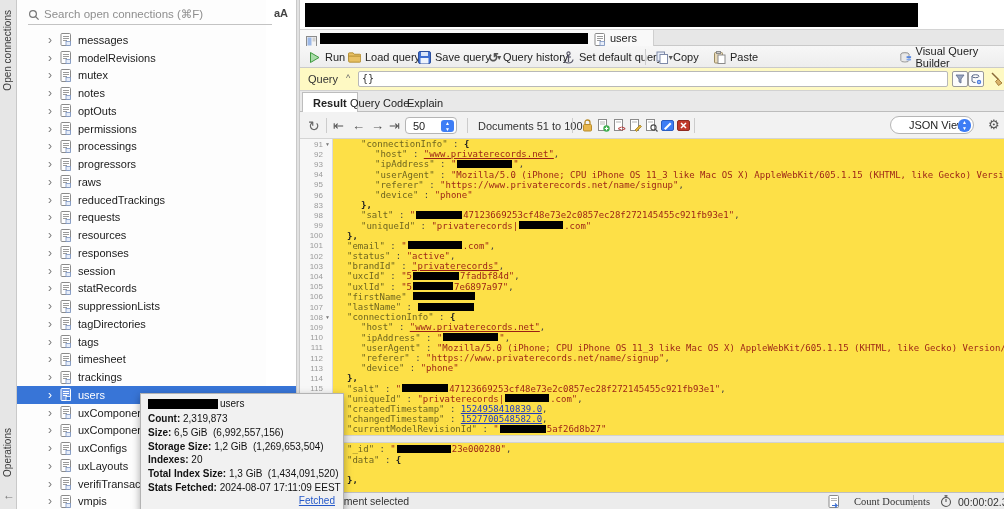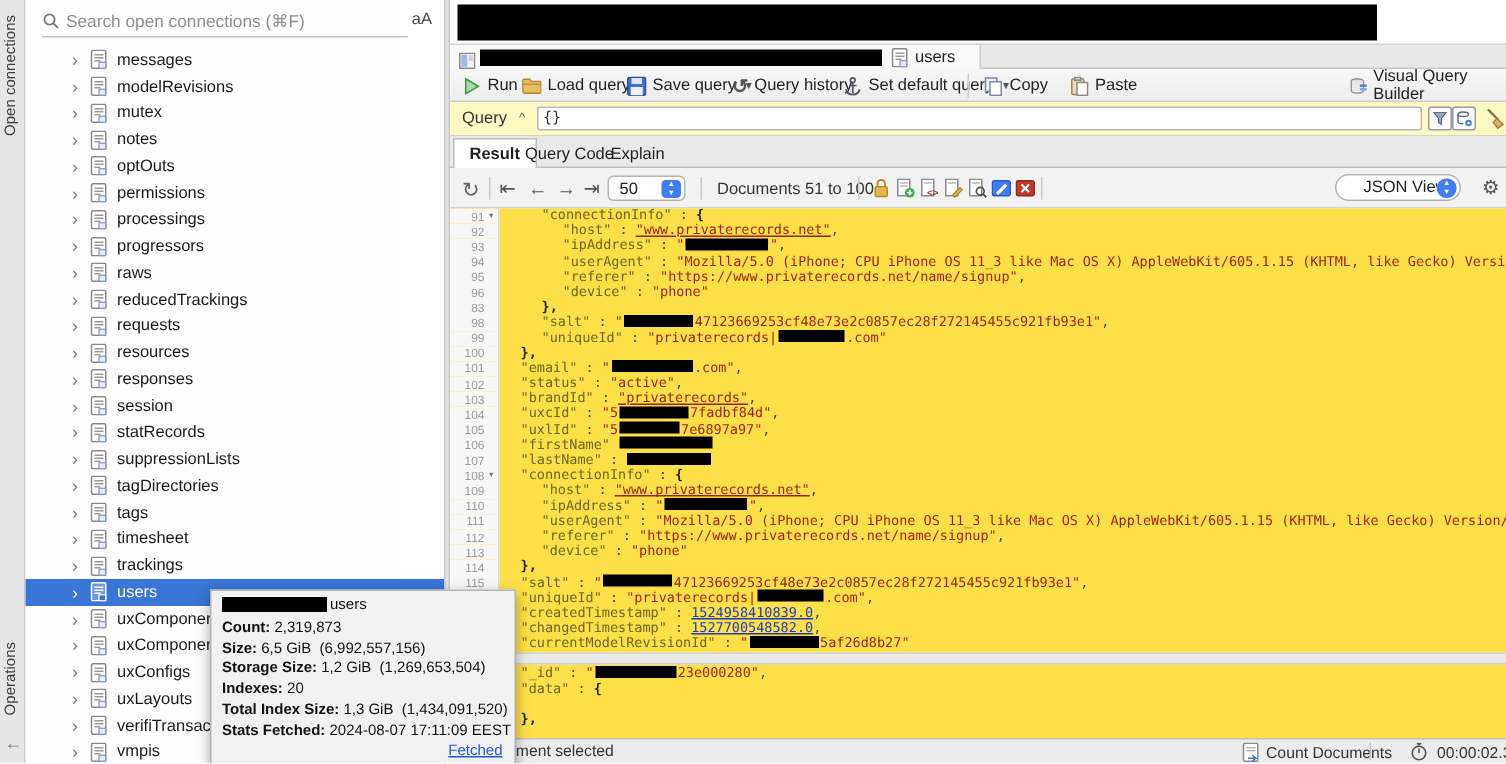--- a/index.html
+++ b/index.html
@@ -10,21 +10,21 @@
   #leftstrip{position:absolute;left:0;top:0;width:17px;height:509px;background:#e6e6e6;border-right:1px solid #c9c9c9;}
   .vlabel{position:absolute;writing-mode:vertical-rl;transform:rotate(180deg);font-size:10px;color:#3c3c3c;left:2px;}
   #vlabel-top{top:10px;}
   #vlabel-bottom{top:428px;}
   #collapse-arrow{position:absolute;left:3px;top:488px;font-size:12px;color:#777;}
   
   #sidebar{position:absolute;left:17px;top:0;width:249px;height:509px;background:#fdfdfd;}
   #searchrow{position:absolute;left:0;top:0;width:279px;height:28px;}
   #search-underline{position:absolute;left:11px;top:24px;width:244px;border-bottom:1px solid #c3c3c3;}
   #search-ph{position:absolute;left:27px;top:7px;font-size:11.5px;color:#8e8e8e;}
-  #case-toggle{position:absolute;right:8px;top:7px;font-size:11px;color:#444;}
+  #case-toggle{position:absolute;right:8px;top:7px;font-size:11px;color:#444;font-weight:bold;}
   #search-glass{position:absolute;left:11px;top:7px;}
   #tree{position:absolute;left:0;top:31px;width:279px;}
   .trow{display:flex;align-items:center;height:17.75px;padding-left:31px;font-size:11px;color:#1a1a1a;}
   .trow .chev{width:12px;color:#7a7a7a;font-size:12px;line-height:10px;}
   .trow .cicon{width:13px;height:13px;margin-right:5px;flex:0 0 13px;}
   .trow.sel{background:#3875d7;color:#fff;}
   .trow.sel .chev{color:#fff;}
   
   #divider{position:absolute;left:296px;top:0;width:4px;height:509px;background:#e2e2e2;border-left:1px solid #c9c9c9;border-right:1px solid #c9c9c9;}
   
@@ -75,21 +75,21 @@
   .s{color:#9a1f15;}
   .sl{color:#9a1f15;text-decoration:underline;}
   .b{color:#222;font-weight:bold;}
   .p{color:#444;}
   .num{color:#1f3ac2;text-decoration:underline;}
   .r{display:inline-block;background:#000;height:8px;vertical-align:middle;margin:0 1px;position:relative;top:-1px;}
   .jsep{height:8px;background:#e9e9e9;border-top:1px solid #d2d2d2;border-bottom:1px solid #d2d2d2;margin:1px 0;}
   
   #statusbar{position:absolute;left:0;top:492px;width:704px;height:17px;background:#ececec;border-top:1px solid #bfbfbf;font-size:10.5px;color:#333;}
   #status-left{position:absolute;left:38px;top:2px;}
-  #count-docs{position:absolute;left:528px;top:2px;display:flex;align-items:center;gap:4px;}
+  #count-docs{position:absolute;left:528px;top:2px;display:flex;align-items:center;gap:14px;font-family:Liberation Serif, serif;}
   #status-sep{position:absolute;left:613px;top:2px;height:12px;border-left:1px solid #c2c2c2;}
   #timer{position:absolute;left:640px;top:2px;display:flex;align-items:center;gap:6px;}
   
   #tooltip{position:absolute;left:140px;top:393px;width:204px;height:120px;background:#f1f1f1;border:1px solid #b3b3b3;box-shadow:0 3px 8px rgba(0,0,0,.35);z-index:50;padding:4px 0 0 7px;font-size:10px;color:#111;}
   #tt-title{white-space:pre;margin-bottom:3px;}
   #tt-title .bar{display:inline-block;width:70px;height:10px;background:#000;vertical-align:middle;margin-right:2px;}
   .tt-row{white-space:pre;line-height:13.7px;}
   .tt-row b{font-weight:bold;}
   #tt-refresh{position:absolute;right:8px;bottom:6px;color:#2458c9;text-decoration:underline;}
 </style>

